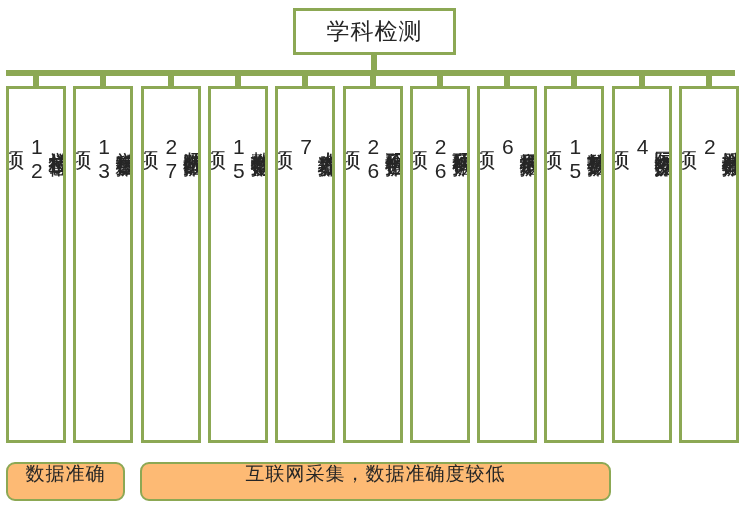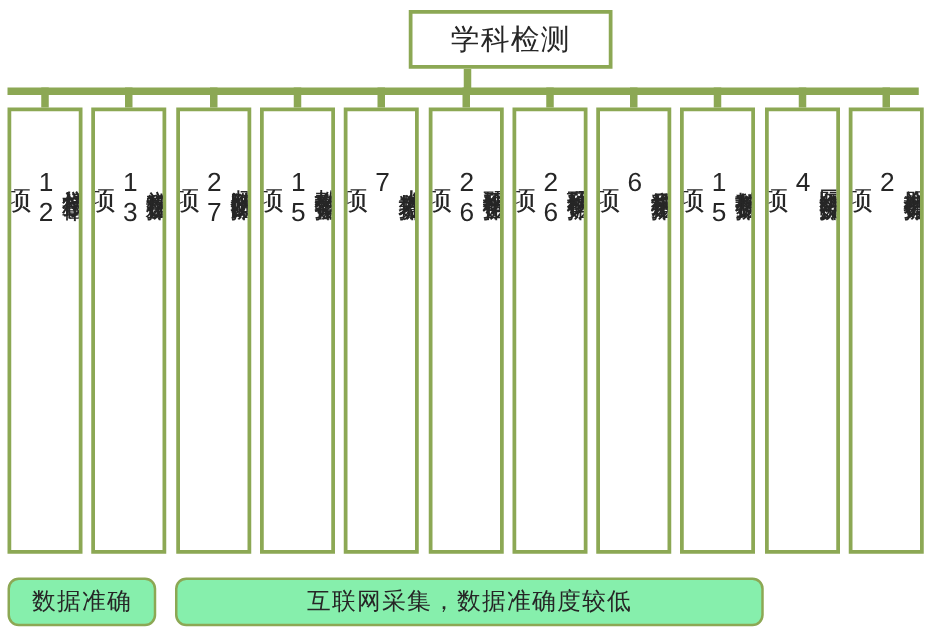--- a/index.html
+++ b/index.html
@@ -29,21 +29,20 @@
     top: 8px;
     width: 163px;
     height: 47px;
     box-sizing: border-box;
     background: #ffffff;
     border: 3px solid #8CA854;
     display: flex;
     align-items: center;
     justify-content: center;
     z-index: 3;
-    margin-left: 34px;
   }
   .root-node .root-label {
     font-size: 23px;
     color: #262626;
     letter-spacing: 1px;
     line-height: 1;
     white-space: nowrap;
   }
 
   
@@ -101,25 +100,24 @@
     color: #262626;
     letter-spacing: 1px;
     white-space: pre;
     text-align: left;
   }
 
   
   .legend-bar {
     position: absolute;
     box-sizing: border-box;
-    background: #86efac;
+    background: #fdba74;
     border: 2px solid #8CA854;
     border-radius: 9px;
     display: flex;
-    align-items: center;
     justify-content: center;
     z-index: 2;
   }
   .legend-left  { left: 6px;   top: 462px; width: 119px; height: 39px; }
   .legend-right { left: 140px; top: 462px; width: 471px; height: 39px; }
   .legend-label {
     font-size: 19px;
     color: #262626;
     letter-spacing: 1px;
     line-height: 1;

